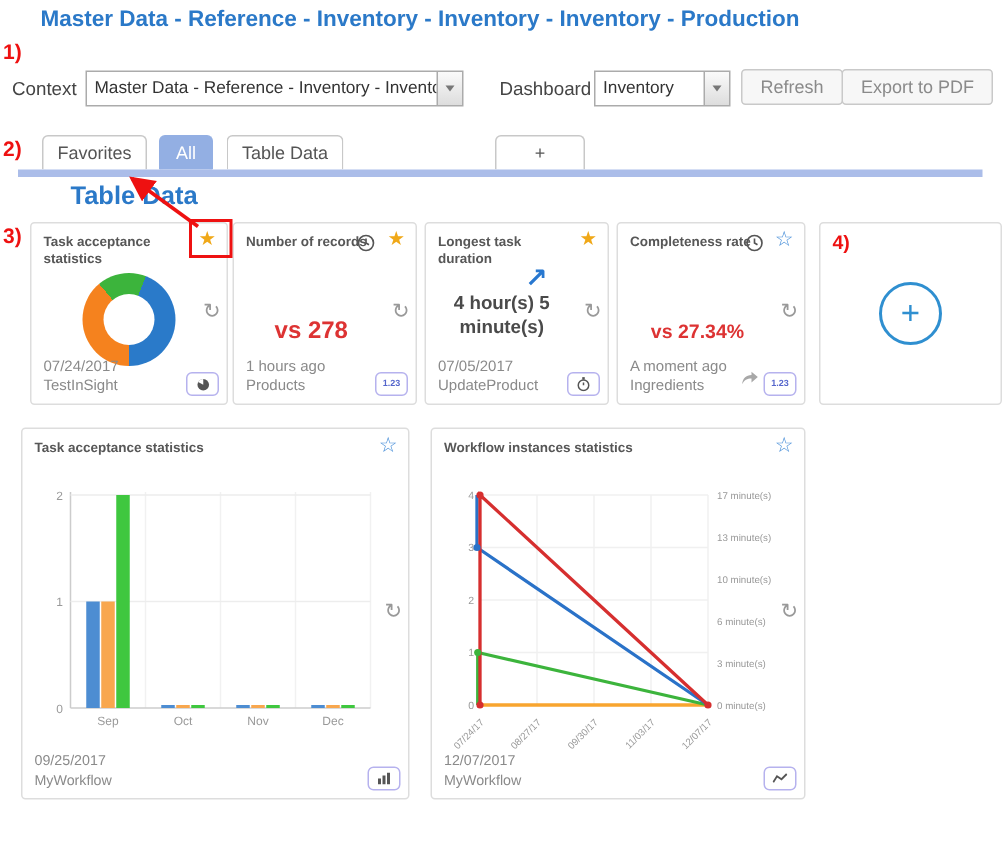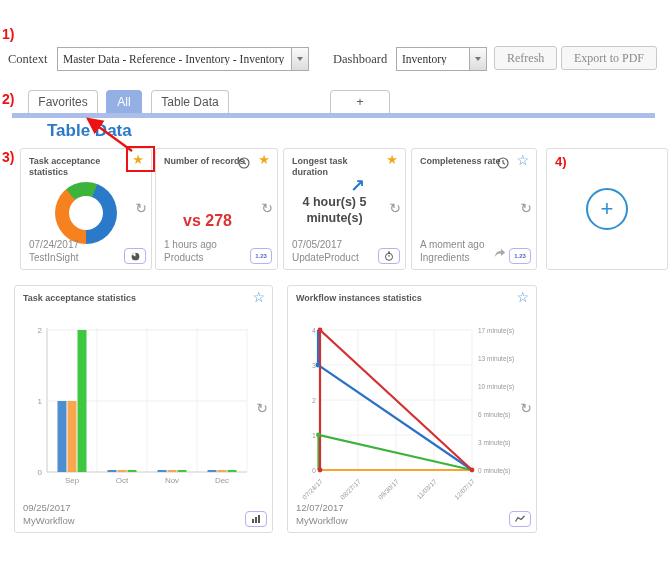--- a/index.html
+++ b/index.html
@@ -5,21 +5,21 @@
   html,body{margin:0;padding:0;background:#fff;}
   .canvas{position:relative;width:672px;height:576px;background:#fff;
     font-family:"Liberation Sans","DejaVu Sans",sans-serif;overflow:hidden;}
   .page-title{position:absolute;left:27px;top:4px;font-size:15px;font-weight:600;color:#2b79c8;}
   .ann{position:absolute;color:#ee1111;font-weight:700;font-size:14px;}
   .ann1{left:2px;top:26px;}
   .ann2{left:2px;top:91px;}
   .ann3{left:2px;top:149px;}
   .ann4{left:8px;top:5px;font-size:13px;}
   
-  .ctx{position:absolute;left:0;top:46px;width:672px;height:28px;font-family:Liberation Serif, serif;}
+  .ctx{position:absolute;left:0;top:46px;width:672px;height:28px;}
   .ctx .lbl{position:absolute;top:6px;font-size:12.5px;color:#444;}
   .sel{position:absolute;top:1px;height:22px;border:1px solid #ababab;background:#fff;
        font-size:11.5px;color:#333;display:flex;align-items:center;padding-left:5px;box-sizing:content-box;}
   .sel .txt{flex:1;white-space:nowrap;overflow:hidden;}
   .sel .arr{width:16px;height:100%;border-left:1px solid #ababab;background:linear-gradient(#fafafa,#ddd);
        display:flex;align-items:center;justify-content:center;}
   .sel .arr i{width:0;height:0;border-left:3.5px solid transparent;border-right:3.5px solid transparent;border-top:4px solid #777;}
   .btn{position:absolute;top:0;height:24px;border:1px solid #c9c9c9;border-radius:3px;background:#f7f7f7;
        color:#8a8a8a;font-size:12px;padding:0 12px;display:flex;align-items:center;font-family:inherit;}
   
@@ -57,20 +57,21 @@
   .red-rect{position:absolute;left:126px;top:146px;width:25px;height:22px;border:2px solid #ee1111;}
   .overlay{position:absolute;left:0;top:0;pointer-events:none;}
   svg text{font-family:"Liberation Sans","DejaVu Sans",sans-serif;}
   .chart-svg{position:absolute;}
 </style>
 </head>
 <body>
 
 <div class="canvas">
 
+  <div class="page-title">Master Data - Reference - Inventory - Inventory - Inventory - Production</div>
   <div class="ann ann1">1)</div>
 
   <div class="ctx">
     <span class="lbl" style="left:8px">Context</span>
     <div class="sel" style="left:57px;width:245px">
       <span class="txt">Master Data - Reference - Inventory - Inventory</span>
       <span class="arr">
           <i></i>
         </span>
     </div>
@@ -156,20 +157,21 @@
 
   <div class="card row1" style="left:411px;width:126px">
     <div class="w-title">Completeness rate</div>
     <span class="clock">
       <svg width="12" height="12" viewBox="0 0 12 12">
           <circle cx="6" cy="6" r="5" fill="none" stroke="#555" stroke-width="1.1"></circle>
           <path d="M6 3 L6 6 L8 7.2" fill="none" stroke="#555" stroke-width="1.1"></path>
         </svg>
     </span>
     <span class="star outline">☆</span>
+    <div class="vs-val" style="top:64px;font-size:13px">vs 27.34%</div>
     <span class="refresh">↻</span>
     <div class="w-footer">
       <div>A moment ago</div>
       <div>Ingredients</div>
     </div>
     <span class="share">
       <svg width="12" height="10" viewBox="0 0 12 10">
           <path d="M7 0.8 L11.2 4.4 L7 8 L7 5.4 C4 5.4 2.2 6.4 0.8 9.2 C1 5.4 3.4 3 7 3 Z" fill="#a8a8a8"></path>
         </svg>
     </span>

